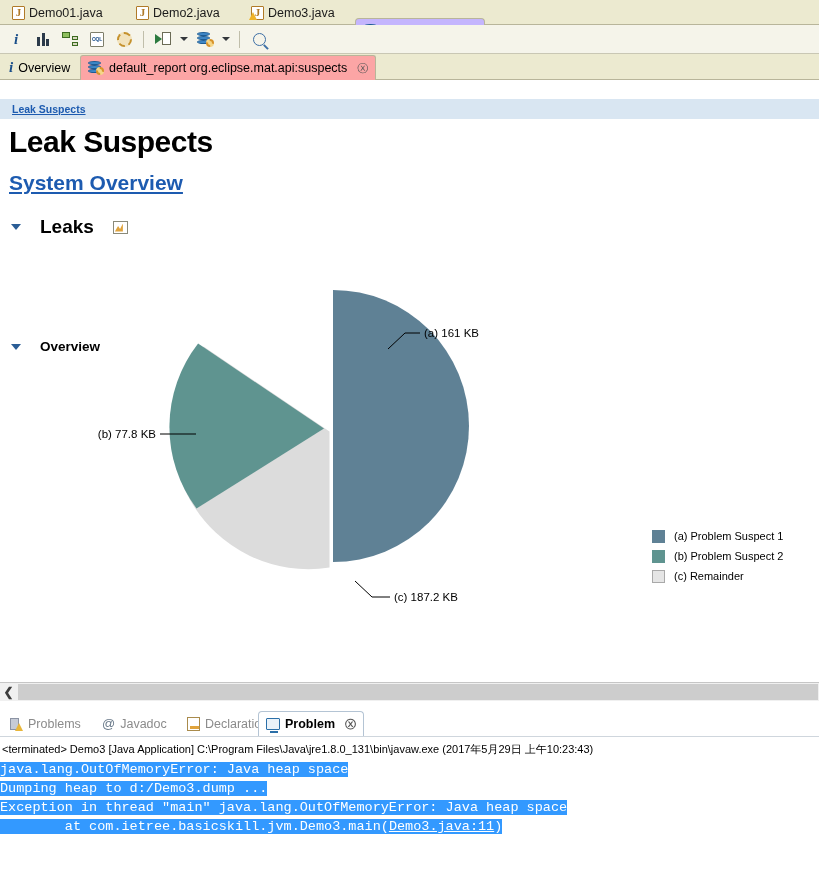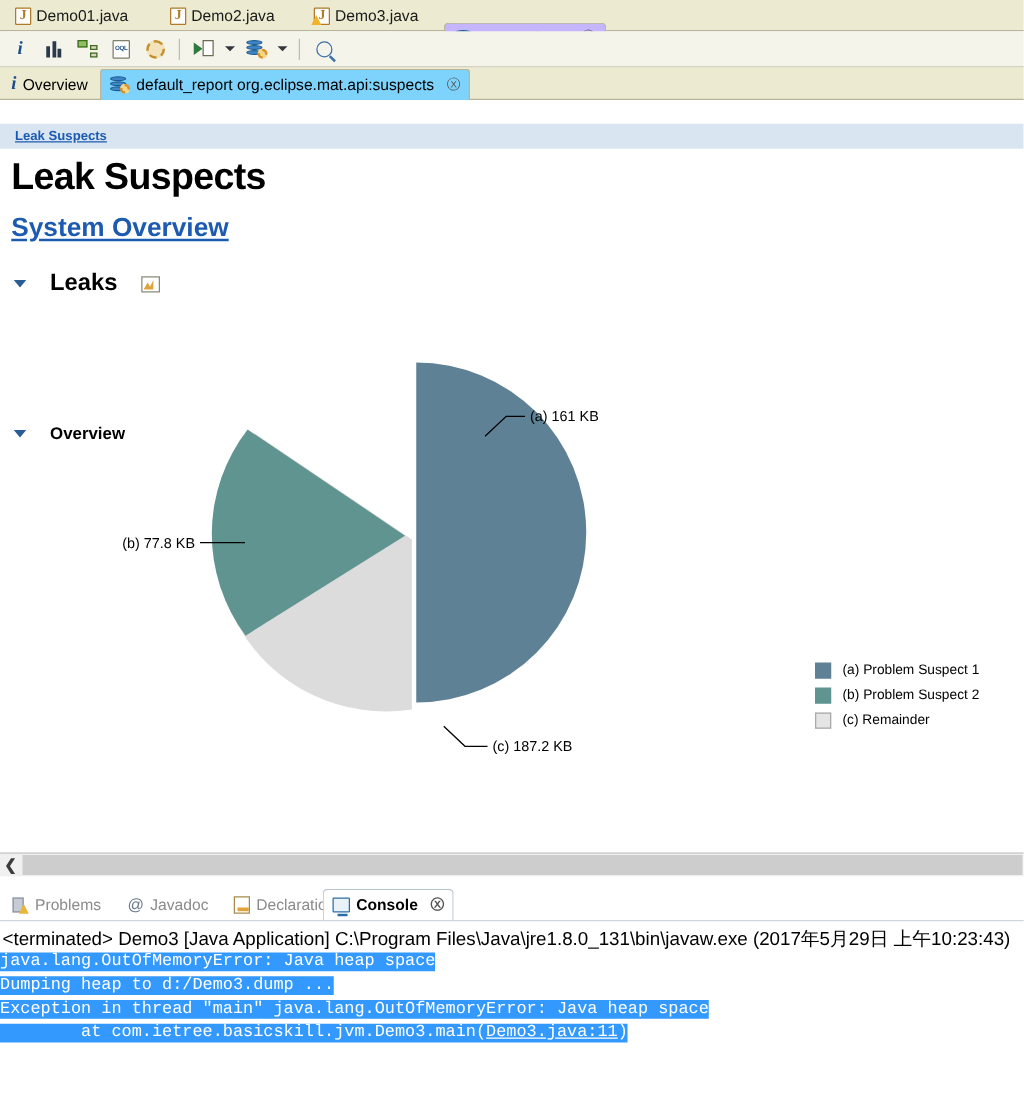--- a/index.html
+++ b/index.html
@@ -103,21 +103,21 @@
 
   
   .viewtabs{
     position:absolute;left:0;top:54px;width:819px;height:26px;
     background:#ecead0;border-bottom:1px solid #b8b59a;box-sizing:border-box;
   }
   .vtab{
     position:absolute;top:1px;height:25px;display:flex;align-items:center;gap:5px;
     padding:0 7px;box-sizing:border-box;font-size:12.5px;white-space:nowrap;
   }
-  .vtab.active{background:#7dd3fc;border:1px solid #b8b59a;border-bottom:none;border-radius:3px 3px 0 0;}
+  .vtab.active{background:#fca5a5;border:1px solid #b8b59a;border-bottom:none;border-radius:3px 3px 0 0;}
 
   
   .report{
     position:absolute;left:0;top:80px;width:819px;height:602px;
     background:#fff;overflow:hidden;
   }
   .crumbbar{
     position:absolute;left:0;top:19px;width:819px;height:20px;background:#d9e6f2;
   }
   .crumb{
@@ -189,21 +189,21 @@
   .ico-at{font-size:13px;color:#6a7a8a;line-height:1;}
   .ico-decl{width:13px;height:14px;border:1px solid #a98b4c;background:#fff;position:relative;box-sizing:border-box;flex:0 0 auto;}
   .ico-decl:after{content:"";position:absolute;left:2px;top:8px;width:9px;height:0;border-top:3px solid #e0a33c;}
   .ico-console{
     width:14px;height:12px;border:1.5px solid #2b6fa8;background:#eaf2f9;box-sizing:border-box;
     position:relative;flex:0 0 auto;border-radius:1px;
   }
   .ico-console:after{content:"";position:absolute;left:3px;bottom:-4px;width:8px;height:2px;background:#2b6fa8;}
 
   .termline{
-    position:absolute;left:2px;top:40px;font-size:15px;color:#000;white-space:nowrap;
+    position:absolute;left:2px;top:40px;font-size:11px;color:#000;white-space:nowrap;
   }
   .conline-wrap{position:absolute;left:0;top:58px;width:819px;}
   .conline{
     font-family:"Liberation Mono","DejaVu Sans Mono",monospace;
     font-size:13.5px;line-height:19px;white-space:pre;color:#000;
   }
   .conline .hl{background:#3399ff;color:#ffffff;}
   .conline .hl u{text-decoration:underline;}
 </style>
 </head>
@@ -375,21 +375,21 @@
       <div class="btab" style="left:95px;">
         <span class="ico-at">@</span>
         <span>Javadoc</span>
       </div>
       <div class="btab" style="left:180px;">
         <span class="ico-decl"></span>
         <span>Declaration</span>
       </div>
       <div class="btab active" style="left:258px;">
         <span class="ico-console"></span>
-        <span>Console</span>
+        <span>Problem</span>
         <span class="close-x">ⓧ</span>
       </div>
     </div>
     <div class="btabline"></div>
 
     <div class="termline">&lt;terminated&gt; Demo3 [Java Application] C:\Program Files\Java\jre1.8.0_131\bin\javaw.exe (2017年5月29日 上午10:23:43)</div>
 
     <div class="conline-wrap">
       <div class="conline"><span class="hl" id="cl0">java.lang.OutOfMemoryError: Java heap space</span></div>
       <div class="conline"><span class="hl" id="cl1">Dumping heap to d:/Demo3.dump ...</span></div>

